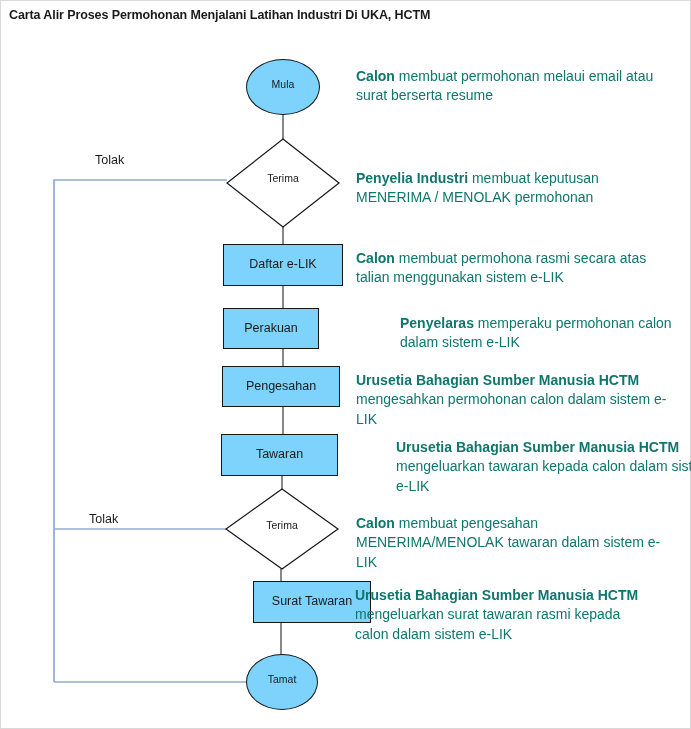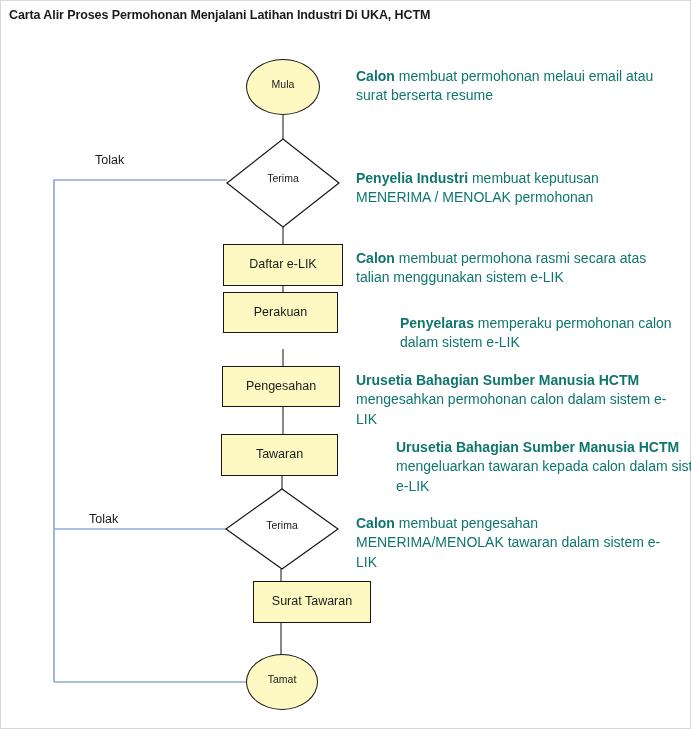--- a/index.html
+++ b/index.html
@@ -29,21 +29,21 @@
     position:absolute;left:0;top:0;
     width:691px;height:729px;
     pointer-events:none;
   }
   .node{
     position:absolute;
     box-sizing:border-box;
     display:flex;
     align-items:center;
     justify-content:center;
-    background:#fef9c3;
+    background:#7dd3fc;
   }
   .node.box{
     border:1.1px solid #161616;
   }
   .node.terminator{
     border:1.1px solid #161616;
     border-radius:50%;
   }
   .node-label{
     font-size:12.5px;
@@ -122,21 +122,21 @@
     <svg width="114" height="90" viewBox="0 0 114 90">
       <polygon points="57,1 113,45 57,89 1,45" fill="#ffffff" stroke="#161616" stroke-width="1.2"></polygon>
     </svg>
     <div class="diamond-label" style="top:34px;">Terima</div>
   </div>
 
   <div class="node box" style="left:222px;top:243px;width:120px;height:42px;">
     <span class="node-label">Daftar e-LIK</span>
   </div>
 
-  <div class="node box" style="left:222px;top:291px;width:115px;height:41px;">
+  <div class="node box" style="left:222px;top:307px;width:96px;height:41px;">
     <span class="node-label">Perakuan</span>
   </div>
 
   <div class="node box" style="left:221px;top:365px;width:118px;height:41px;">
     <span class="node-label">Pengesahan</span>
   </div>
 
   <div class="node box" style="left:220px;top:433px;width:117px;height:42px;">
     <span class="node-label">Tawaran</span>
   </div>
@@ -180,14 +180,17 @@
   </div>
 
   <div class="note" style="left:352px;top:437px;width:330px;margin-left:43px;">
     <b>Urusetia Bahagian Sumber Manusia HCTM</b><span> mengeluarkan tawaran kepada calon dalam sistem e-LIK</span>
   </div>
 
   <div class="note" style="left:355px;top:513px;width:320px;">
     <b>Calon</b><span> membuat pengesahan  MENERIMA/MENOLAK tawaran dalam sistem e-LIK</span>
   </div>
 
+  <div class="note" style="left:354px;top:585px;width:290px;">
+    <b>Urusetia Bahagian Sumber Manusia HCTM</b><span> mengeluarkan surat tawaran  rasmi kepada calon dalam sistem e-LIK</span>
+  </div>
 
 </div>
 
 </body></html>

